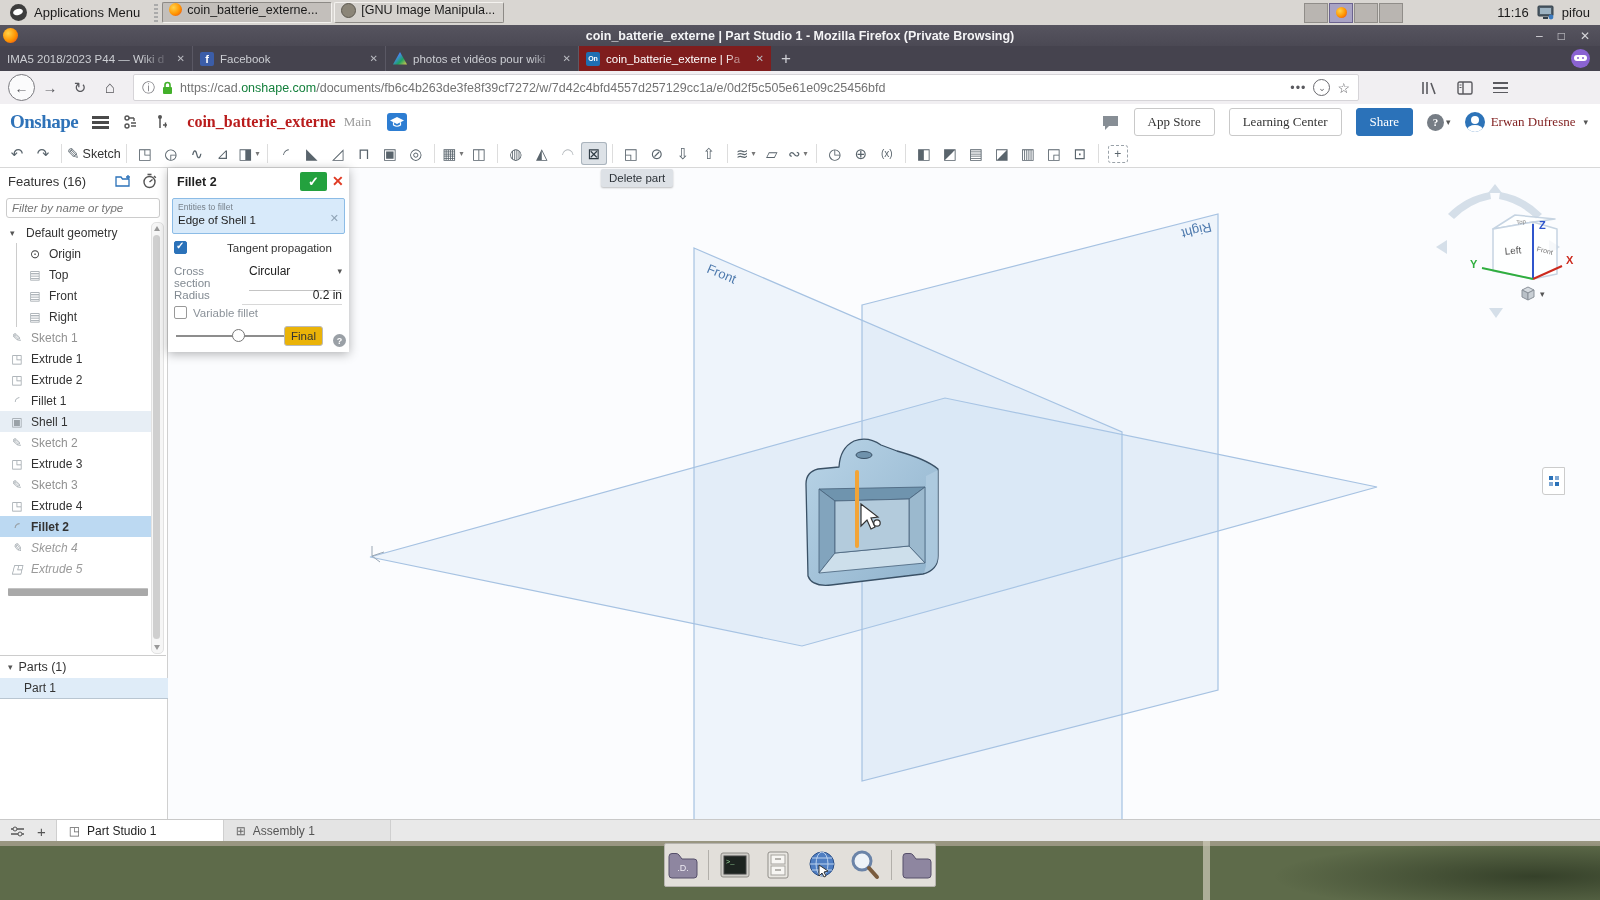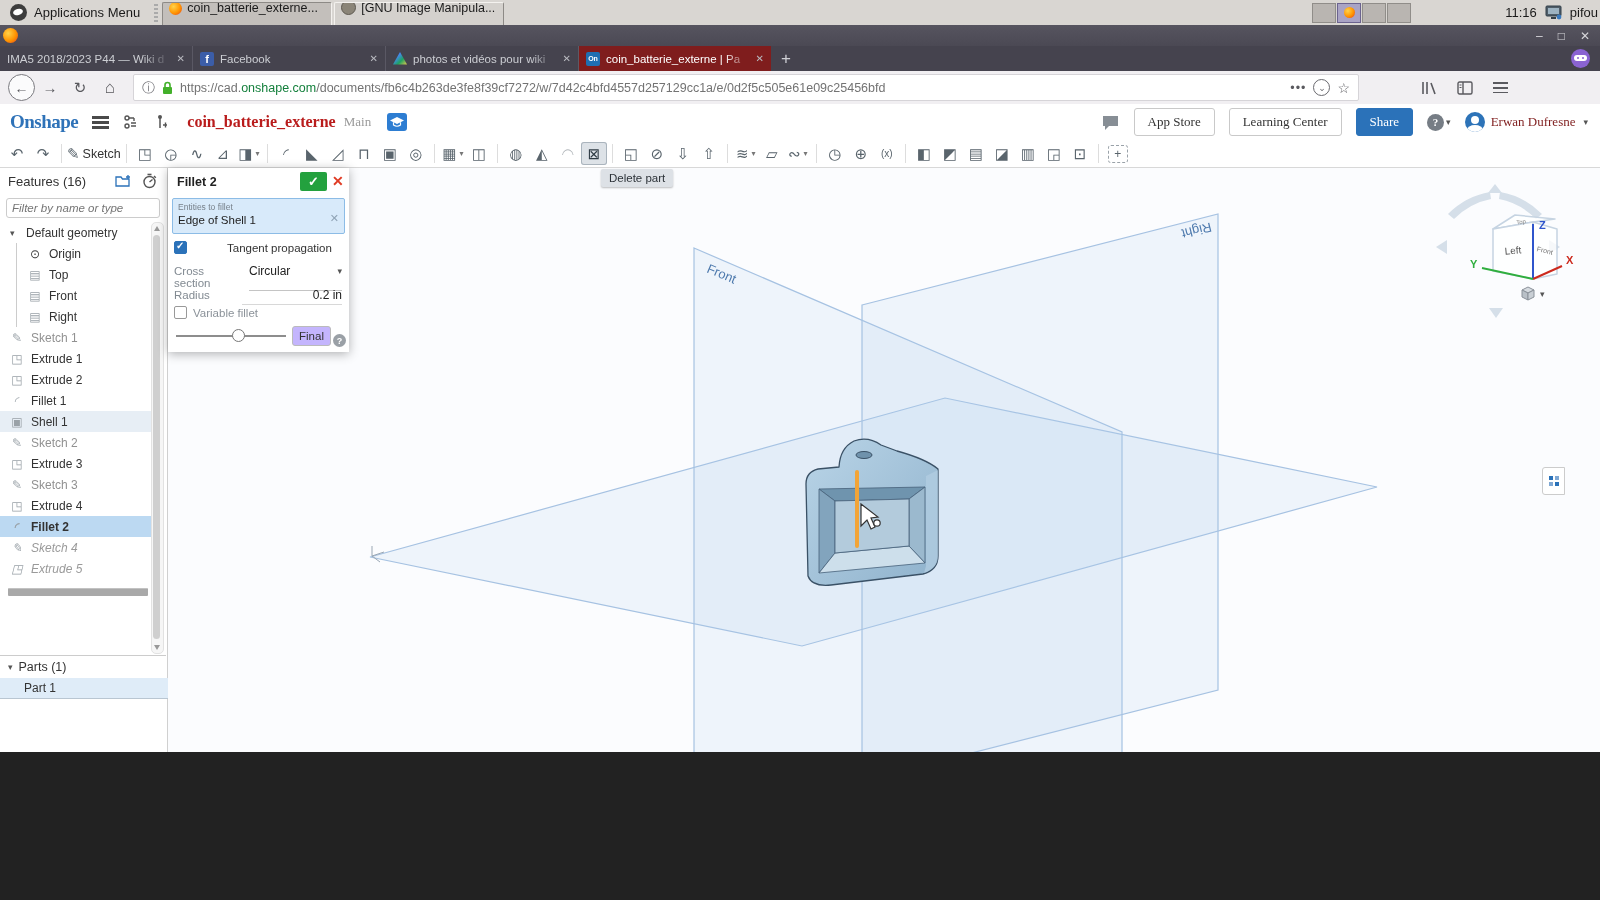--- a/index.html
+++ b/index.html
@@ -1,32 +1,32 @@
 <!DOCTYPE html>
 <html><head>
 <meta charset="utf-8">
 <style>
   html,body{margin:0;padding:0;background:#222;}
-  #screen{position:relative;width:1600px;height:752px;overflow:hidden;
+  #screen{position:relative;width:1600px;height:900px;overflow:hidden;
     font-family:"Liberation Sans",sans-serif;cursor:default;-webkit-user-select:none;user-select:none;background:#fff;}
   
   .xfce-panel{position:absolute;left:0;top:0;width:1600px;height:25px;background:#d9d6d2;
     border-bottom:1px solid #8f8c88;display:flex;align-items:center;font-size:13px;color:#1a1a1a;}
   .app-menu{display:flex;align-items:center;gap:7px;padding:0 10px;height:100%;}
   .xfce-logo{width:17px;height:17px;border-radius:50%;background:#3d3d3d;position:relative;flex:0 0 auto;}
   .xfce-logo:before{content:"";position:absolute;left:3px;top:5px;width:10px;height:6px;border-radius:50%;background:#fff;transform:rotate(-15deg);}
   .panel-grip{width:4px;height:18px;margin:0 4px;background:repeating-linear-gradient(180deg,#aaa 0 2px,transparent 2px 4px);}
   .win-buttons{display:flex;gap:2px;height:21px;}
-  .win-btn{display:flex;align-items:flex-end;gap:5px;width:156px;padding:12px 6px;background:#d4d1cd;
+  .win-btn{display:flex;align-items:flex-start;gap:5px;width:156px;padding:0 6px;background:#d4d1cd;
     border:1px solid;border-color:#f4f2ef #8d8a86 #8d8a86 #f4f2ef;border-radius:2px;overflow:hidden;font-size:12.5px;}
   .win-btn.active{background:#c3bfbb;border-color:#8d8a86 #f4f2ef #f4f2ef #8d8a86;}
   .wb-label{white-space:nowrap;overflow:hidden;}
   .ff-ball{width:13px;height:13px;border-radius:50%;background:radial-gradient(circle at 35% 35%,#ffd24a,#ff9400 55%,#e33d20);flex:0 0 auto;}
   .gimp-ball{width:13px;height:13px;border-radius:50%;background:#8b8578;border:1px solid #5d5950;flex:0 0 auto;}
-  .panel-right{margin-left:auto;display:flex;align-items:center;gap:8px;padding-right:2px;}
+  .panel-right{margin-left:auto;display:flex;align-items:center;gap:8px;padding-right:10px;}
   .workspaces{display:flex;gap:1px;margin-right:86px;}
   .ws-cell{width:22px;height:18px;background:#b9b5b1;border:1px solid #908d89;display:flex;align-items:center;justify-content:center;}
   .ws-cell.act{background:#a9a3c4;border-color:#6b638f;}
   .mini-ff{width:11px;height:11px;border-radius:50%;background:radial-gradient(circle at 35% 35%,#ffd24a,#ff9400 55%,#e33d20);}
   .clock{font-size:13px;}
   
   .ff-titlebar{position:absolute;left:0;top:25px;width:1600px;height:21px;background:linear-gradient(#56545f,#4b4954);
     display:flex;align-items:center;color:#f4f4f6;font-size:12.5px;font-weight:bold;}
   .tb-ff-icon{width:15px;height:15px;border-radius:50%;background:radial-gradient(circle at 35% 35%,#ffd24a,#ff9400 55%,#e33d20);margin-left:3px;}
   .tb-title{position:absolute;left:0;right:0;text-align:center;}
@@ -136,22 +136,22 @@
   .chk.on{background:#2b72b9;border-color:#2b72b9;}
   .chk.on:before{content:"✓";position:absolute;left:1px;top:-2px;color:#fff;font-size:10px;font-weight:bold;}
   .fld-label{color:#828a92;}
   .dd-row{position:absolute;left:6px;top:96px;width:168px;display:flex;align-items:baseline;}
   .dd-value{margin-left:15px;width:108px;border-bottom:1px solid #c4c4c4;color:#222;font-size:12px;display:flex;justify-content:space-between;align-items:center;padding-bottom:12px;}
   .rad-row{position:absolute;left:6px;top:120px;width:168px;display:flex;align-items:baseline;}
   .rad-value{margin-left:32px;flex:1;border-bottom:1px solid #d8d8d8;text-align:right;color:#222;font-size:12px;padding-bottom:2px;}
   .slider-row{position:absolute;left:8px;top:158px;width:168px;height:20px;}
   .slider-track{position:absolute;left:0;top:9px;width:110px;height:2px;background:#8d8d8d;}
   .slider-knob{position:absolute;left:56px;top:3px;width:11px;height:11px;border:1.5px solid #777;border-radius:50%;background:#fff;}
-  .final-btn{position:absolute;left:116px;top:0px;width:37px;height:18px;border:1px solid #bbb;border-radius:3px;
-    display:flex;align-items:center;justify-content:center;font-size:11.5px;color:#333;background:#c4b5fd;}
+  .final-btn{position:absolute;left:108px;top:0px;width:37px;height:18px;border:1px solid #bbb;border-radius:3px;
+    display:flex;align-items:center;justify-content:center;font-size:11.5px;color:#333;background:#eab308;}
   .dlg-help{position:absolute;left:165px;top:166px;width:13px;height:13px;border-radius:50%;background:#9aa0a6;color:#fff;
     font-size:9px;font-weight:bold;display:flex;align-items:center;justify-content:center;}
   
   .os-bottombar{position:absolute;left:0;top:819px;width:1600px;height:22px;background:#e9e9e9;border-top:1px solid #c9c9c9;
     display:flex;align-items:stretch;font-size:12px;color:#444;}
   .bb-icons{display:flex;align-items:center;gap:12px;padding:0 10px;border-right:1px solid #cfcfcf;}
   .bb-plus{font-size:15px;color:#555;}
   .bb-tab{display:flex;align-items:center;gap:7px;padding:0 12px;width:142px;border-right:1px solid #cfcfcf;color:#555;background:#e4e4e4;}
   .bb-tab.active{background:#fff;color:#222;}
   .bb-tab .glyph{font-size:12px;color:#666;}
@@ -211,20 +211,21 @@
             <rect x="6" y="12" width="5" height="2" fill="#33404a"></rect>
             <circle cx="14" cy="12" r="2.4" fill="#3a7abf"></circle>
           </svg>
       </span>
       <span>pifou</span>
     </div>
   </div>
 
   <div class="ff-titlebar">
     <span class="tb-ff-icon"></span>
+    <span class="tb-title">coin_batterie_externe | Part Studio 1 - Mozilla Firefox (Private Browsing)</span>
     <span class="tb-controls" id="win-controls">
         <span>–</span>
         <span>□</span>
         <span>✕</span>
       </span>
   </div>
 
   <div class="ff-tabbar" id="ff-tabbar">
       <div class="ff-tab">
         <span class="tab-label">IMA5 2018/2023 P44 — Wiki d</span>

